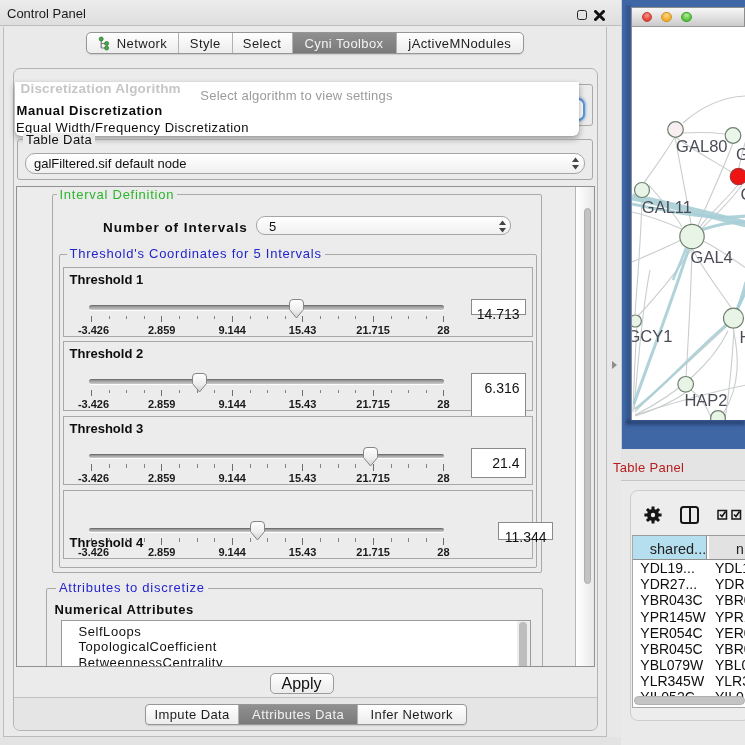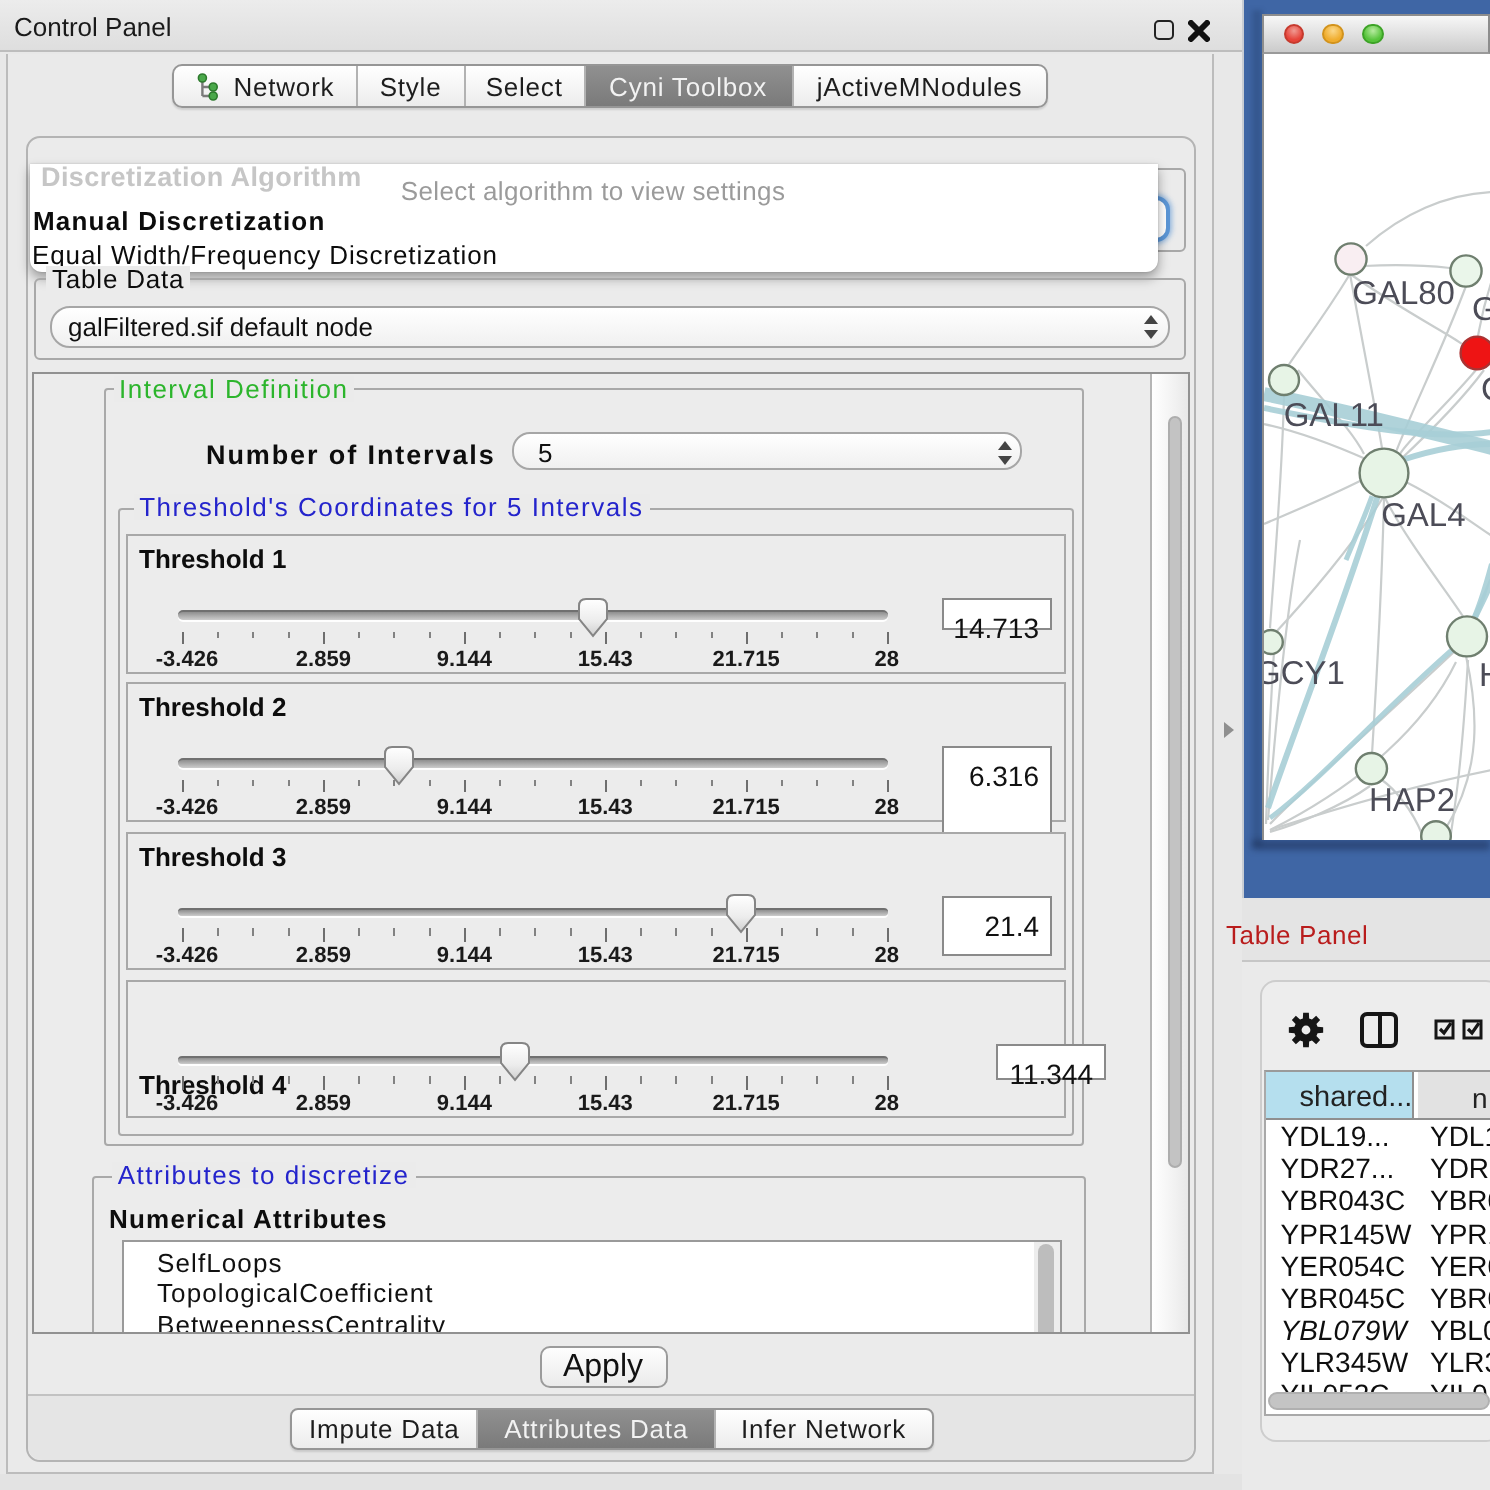--- a/index.html
+++ b/index.html
@@ -243,19 +243,19 @@
 <div class="abs" style="left:7px;top:16.3px;font-size:14px;color:#0e0e0e;">YDR27...</div>
 <div class="abs" style="left:81.7px;top:16.3px;font-size:14px;color:#0e0e0e;white-space:nowrap;">YDR2</div>
 <div class="abs" style="left:7px;top:32.4px;font-size:14px;color:#0e0e0e;">YBR043C</div>
 <div class="abs" style="left:81.7px;top:32.4px;font-size:14px;color:#0e0e0e;white-space:nowrap;">YBR0</div>
 <div class="abs" style="left:7px;top:48.5px;font-size:14px;color:#0e0e0e;">YPR145W</div>
 <div class="abs" style="left:81.7px;top:48.5px;font-size:14px;color:#0e0e0e;white-space:nowrap;">YPR1</div>
 <div class="abs" style="left:7px;top:64.6px;font-size:14px;color:#0e0e0e;">YER054C</div>
 <div class="abs" style="left:81.7px;top:64.6px;font-size:14px;color:#0e0e0e;white-space:nowrap;">YER0</div>
 <div class="abs" style="left:7px;top:80.7px;font-size:14px;color:#0e0e0e;">YBR045C</div>
 <div class="abs" style="left:81.7px;top:80.7px;font-size:14px;color:#0e0e0e;white-space:nowrap;">YBR0</div>
-<div class="abs" style="left:7px;top:96.8px;font-size:14px;color:#0e0e0e;font-style:italic;">YBL079W</div>
+<div class="abs" style="left:7px;top:96.8px;font-size:14px;color:#0e0e0e;">YBL079W</div>
 <div class="abs" style="left:81.7px;top:96.8px;font-size:14px;color:#0e0e0e;white-space:nowrap;">YBL0</div>
 <div class="abs" style="left:7px;top:112.9px;font-size:14px;color:#0e0e0e;">YLR345W</div>
 <div class="abs" style="left:81.7px;top:112.9px;font-size:14px;color:#0e0e0e;white-space:nowrap;">YLR3</div>
 <div class="abs" style="left:7px;top:129.0px;font-size:14px;color:#0e0e0e;">YIL052C</div>
 <div class="abs" style="left:81.7px;top:129.0px;font-size:14px;color:#0e0e0e;white-space:nowrap;">YIL0</div>
 </div>
 <div class="abs" style="left:634px;top:695.8px;width:111px;height:9.5px;background:#c4c4c4;border:1px solid #b0b0b0;border-radius:5px;"></div>
 </body></html>

